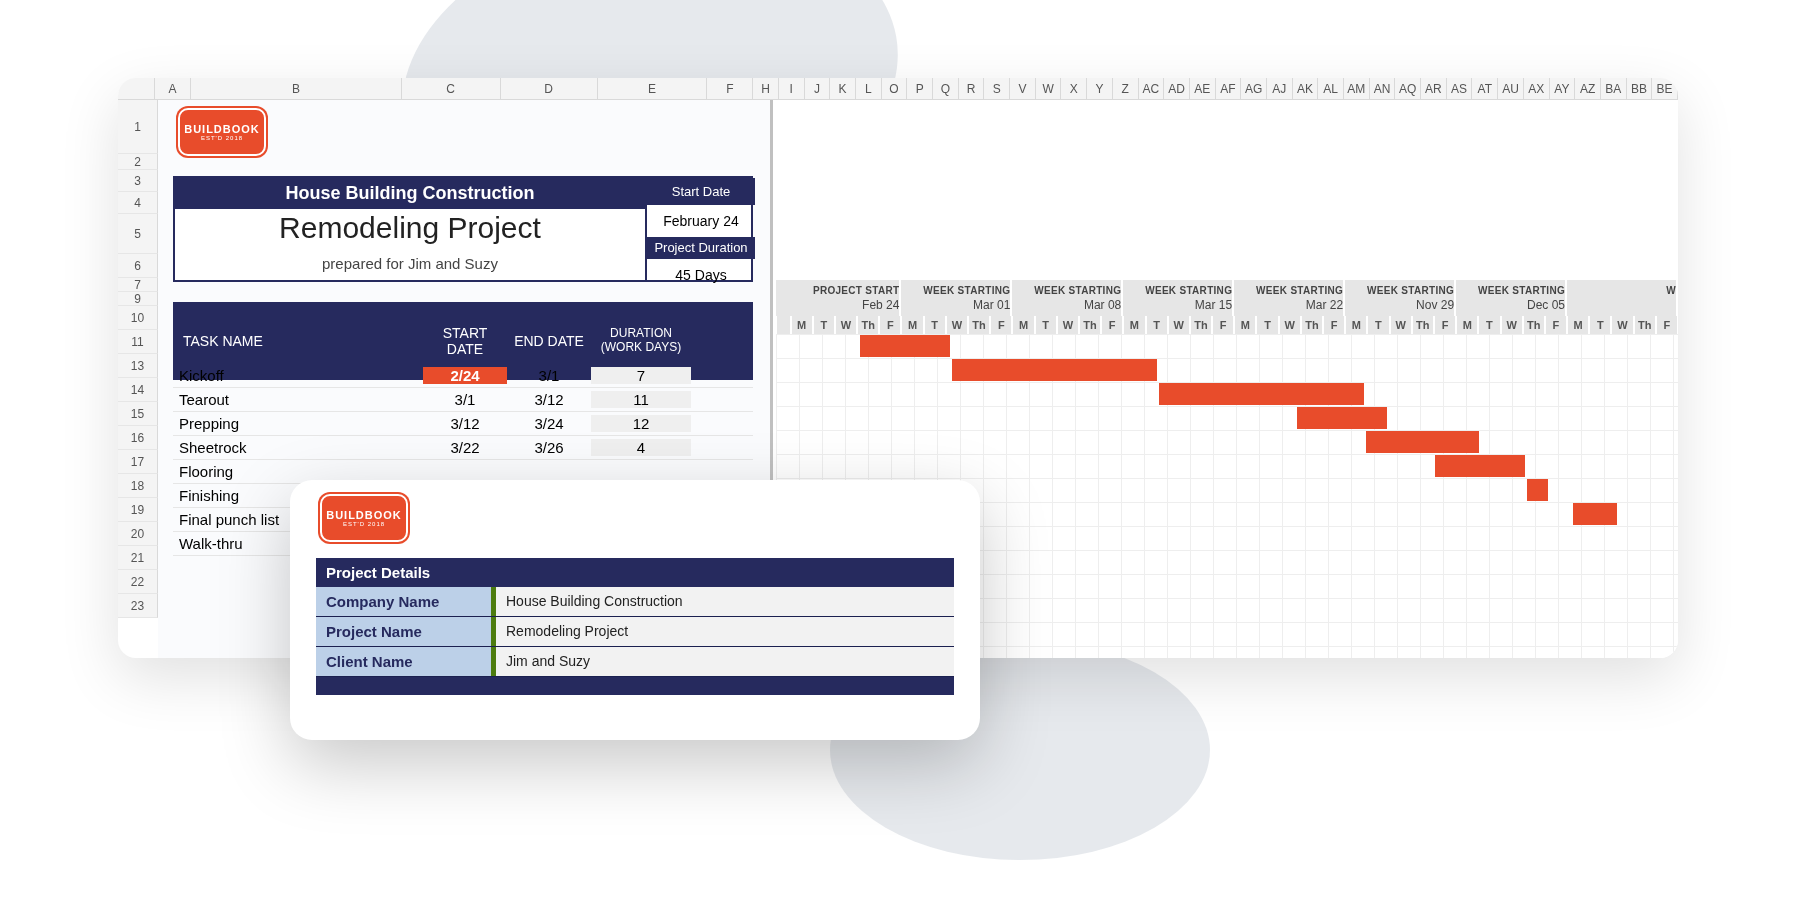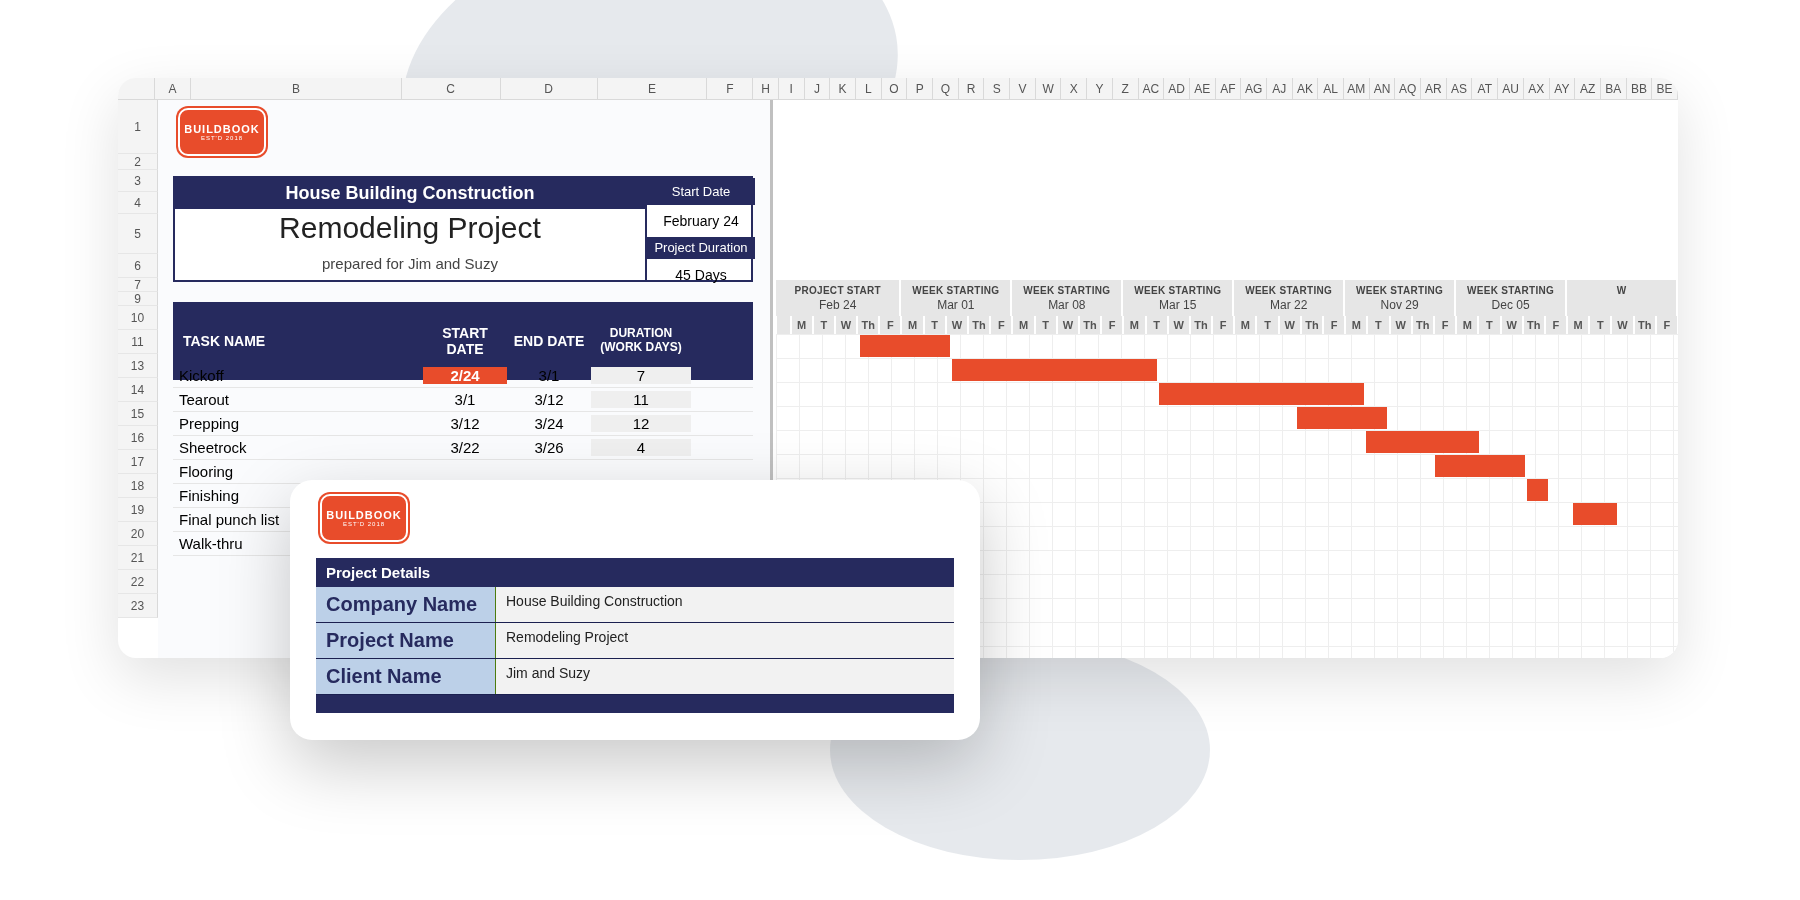--- a/index.html
+++ b/index.html
@@ -69,41 +69,41 @@
   .hdr-title { background:#262a5e; color:#fff; font-weight:700; text-align:center; font-size:18px; padding:5px 0; }
   .hdr-sub { text-align:center; font-size:15px; color:#666; padding:4px 0; }
   .hdr-proj { text-align:center; font-size:30px; color:#222; padding:2px 0 6px; }
   .hdr-prep { text-align:center; font-size:15px; color:#444; padding:4px 0 8px; }
   .hdr-side { position:absolute; left:470px; top:0; bottom:0; width:110px; border-left:2px solid #262a5e; }
   .hdr-side .lab { background:#262a5e; color:#fff; font-size:13px; text-align:center; padding:6px 0; }
   .hdr-side .val { font-size:14px; text-align:center; padding:8px 0; }
 
   .tbl-head {
     position:absolute; left:15px; top:202px; width:580px; height:78px;
-    background:#262a5e; color:#fff; font-weight:700; font-size:14px;
+    background:#262a5e; color:#fff; font-weight:400; font-size:14px;
     display:flex; align-items:center;
   }
   .tbl-head > div { text-align:center; padding:0 6px; }
   .tbl-head .c-name { width:250px; text-align:left; padding-left:10px; }
   .tbl-head .c-sd   { width:84px; }
   .tbl-head .c-ed   { width:84px; }
   .tbl-head .c-dur  { width:100px; font-size:12px; line-height:1.15; }
 
   .tasks { position:absolute; left:15px; top:264px; width:580px; }
   .task-row { display:flex; height:24px; font-size:15px; align-items:center; border-bottom:1px solid #e6e6e6; }
   .task-row .c-name { width:250px; padding-left:6px; }
   .task-row .c-sd, .task-row .c-ed { width:84px; text-align:center; }
   .task-row .c-dur { width:100px; text-align:center; background:#efefef; }
   .task-row.hl .c-sd { background:#e84c2b; color:#fff; font-weight:700; }
 
   
   .wk-head { display:flex; }
   .wk {
     width:115px; background:#e6e6e6; border-right:2px solid #fff;
-    font-size:10px; color:#444; text-align:center; padding:5px 0 4px;
+    font-size:10px; color:#444; text-align:right; padding:5px 0 4px;
   }
   .wk.first { width:130px; }
   .wk .t { font-weight:800; letter-spacing:.3px; }
   .wk .d { font-size:12px; margin-top:2px; }
   .day-head { display:flex; background:#e6e6e6; }
   .day-head div {
     width:23px; font-size:11px; font-weight:700; color:#555; text-align:center;
     border-right:1px solid #fff; border-left:1px solid #fff; padding:3px 0;
   }
   .day-head div.sp { width:15px; } 
@@ -116,21 +116,21 @@
   .bar { position:absolute; height:22px; background:#e84c2b; }
 
   
   .card2 {
     position:absolute; top:480px; left:290px; width:690px; height:260px;
     background:#fff; border-radius:22px; box-shadow:0 24px 70px rgba(0,0,0,.22);
     padding:18px 26px;
   }
   .card2 .pd-head { background:#262a5e; color:#fff; font-weight:700; font-size:15px; padding:6px 10px; margin-top:60px; }
   .pd-row { display:flex; border-bottom:1px solid #1b2050; }
-  .pd-row .k { width:180px; background:#bcd0e8; color:#262a5e; font-weight:800; font-size:20px; padding:6px 10px; border-right:1px solid #4d7c0f; }
+  .pd-row .k { width:180px; background:#bcd0e8; color:#262a5e; font-weight:800; font-size:15px; padding:6px 10px; border-right:5px solid #4d7c0f; }
   .pd-row .v { flex:1; background:#f2f2f2; font-size:14px; padding:6px 10px; color:#222; }
   .pd-foot { height:18px; background:#262a5e; }
 
 </style>
 </head>
 <body>
 
 <div class="decor-blob blob1"></div>
 <div class="decor-blob blob2"></div>
 

